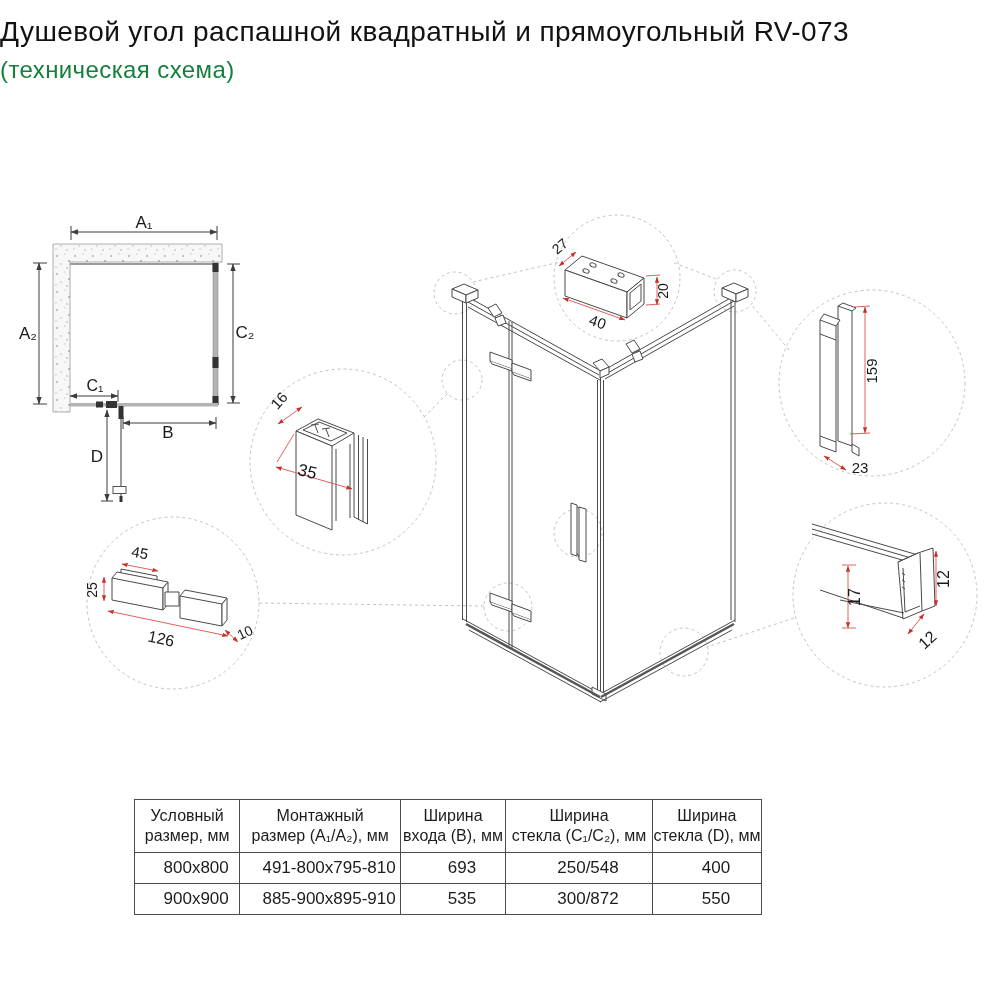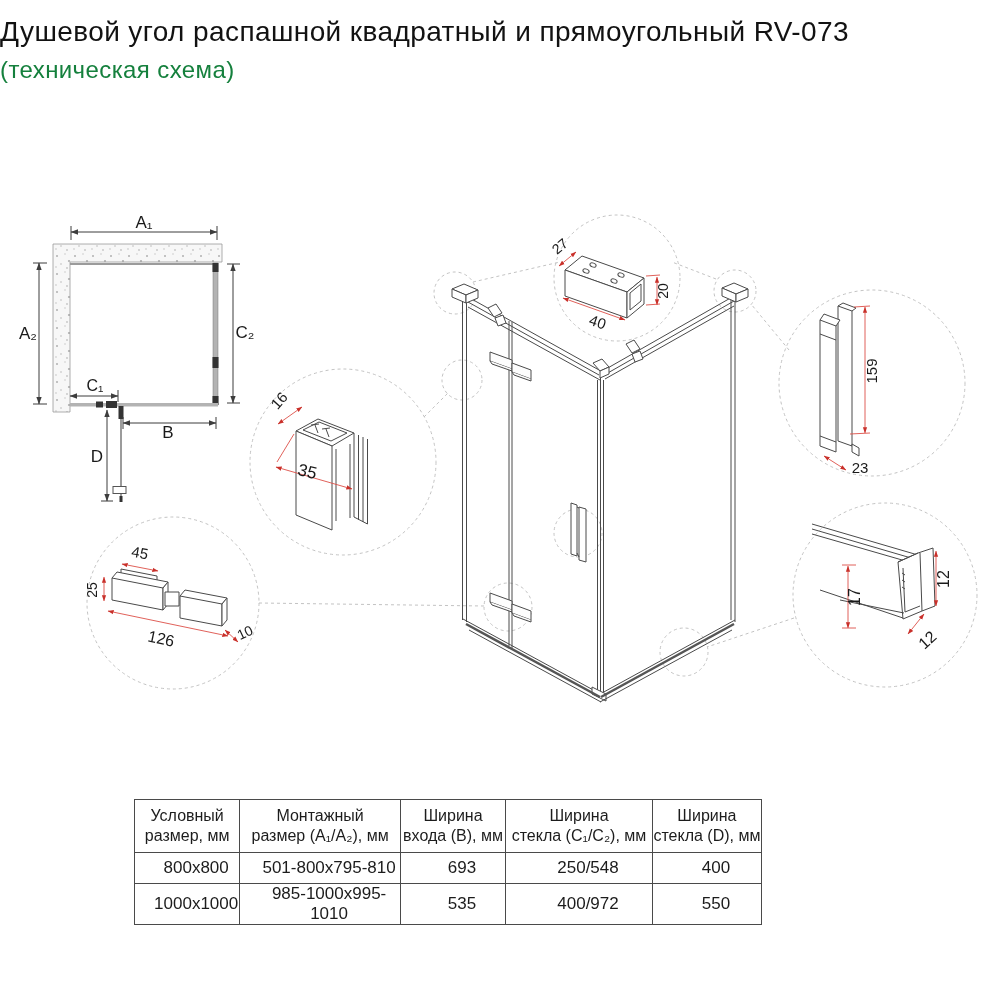--- a/index.html
+++ b/index.html
@@ -310,26 +310,26 @@
 входа (B), мм</th>
       <th>Ширина
 стекла (C₁/C₂), мм</th>
       <th>Ширина
 стекла (D), мм</th>
     </tr>
   </thead>
   <tbody>
     <tr>
       <td>800x800</td>
-      <td>501-800x795-810</td>
+      <td>491-800x795-810</td>
       <td>693</td>
       <td>250/548</td>
       <td>400</td>
     </tr>
     <tr>
-      <td>1000x1000</td>
-      <td>985-1000x995-1010</td>
+      <td>900x900</td>
+      <td>885-900x895-910</td>
       <td>535</td>
-      <td>400/972</td>
+      <td>300/872</td>
       <td>550</td>
     </tr>
   </tbody>
 </table>
 
 </body></html>

